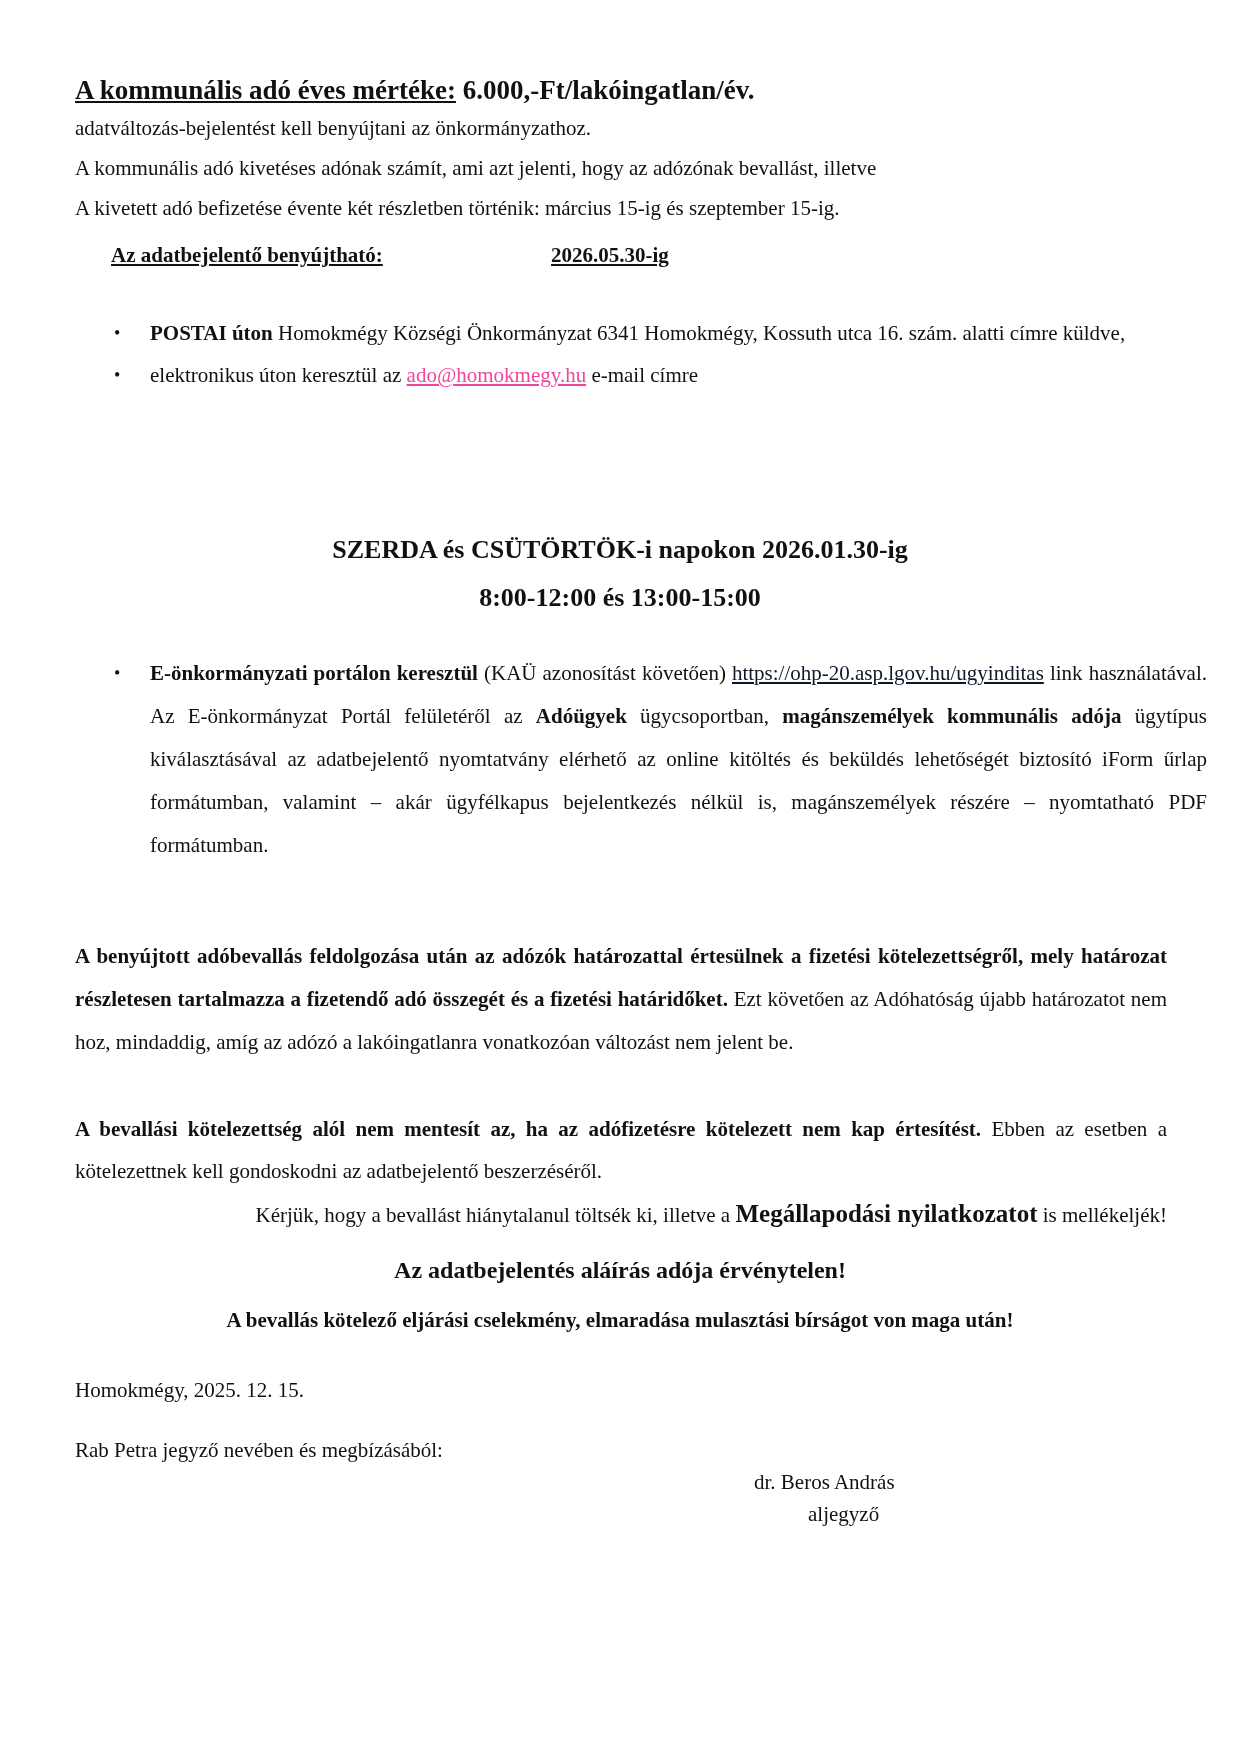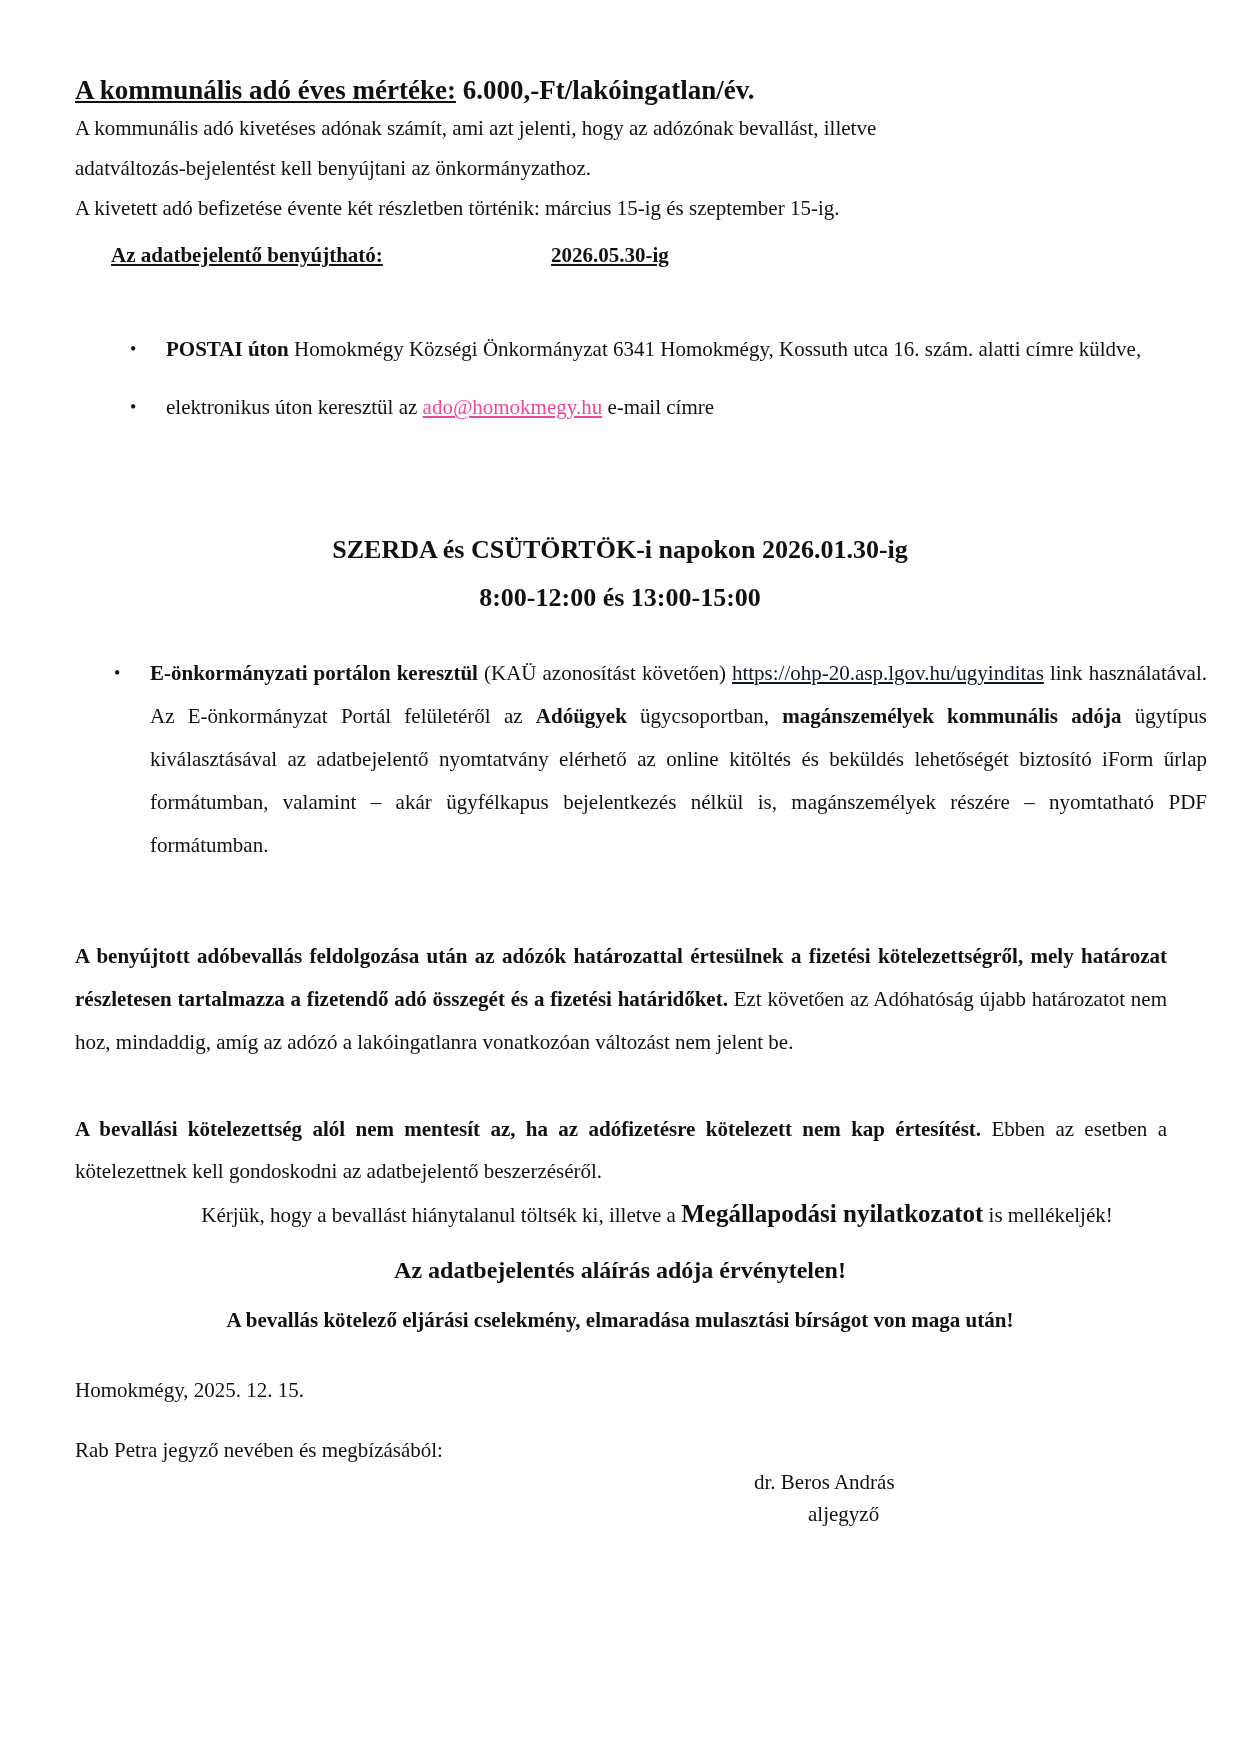--- a/index.html
+++ b/index.html
@@ -9,52 +9,52 @@
   }
   .page { position: absolute; left: 0; top: 0; width: 995px; height: 1753px; }
   .blk { position: absolute; left: 75px; width: 1090px; font-size: 21px; line-height: 42px; }
   .title { position: absolute; left: 75px; top: 72px; font-size: 27px; font-weight: bold; line-height: 36px; }
   .title .u { text-decoration: underline; }
   .intro { top: 108px; line-height: 40px; }
   .deadline { position: absolute; left: 75px; top: 238px; font-size: 21px; font-weight: bold; line-height: 34px; margin-left: 36px; }
   .deadline span { text-decoration: underline; }
   .deadline .dval { position: absolute; left: 440px; white-space: nowrap; }
   ul.methods { position: absolute; left: 110px; top: 312px; width: 1057px; margin: 0; padding: 0 0 0 40px; list-style: none; font-size: 21px; line-height: 42px; text-align: justify; }
-  ul.methods li { position: relative; margin: 16px; }
+  ul.methods li { position: relative; margin: 0; }
   ul.methods li::before { content: "•"; position: absolute; left: -36px; top: 0; font-size: 18px; }
   .link { color: #ec4899; text-decoration: underline; }
   .link2 { color: #0f172a; text-decoration: underline; }
   .center-big { position: absolute; left: 0; width: 1240px; text-align: center; font-weight: bold; font-size: 26px; line-height: 40px; }
   ul.portal { position: absolute; left: 110px; top: 652px; width: 1057px; margin: 0; padding: 0 0 0 40px; list-style: none; font-size: 21px; line-height: 43px; text-align: justify; }
   ul.portal li { position: relative; }
   ul.portal li::before { content: "•"; position: absolute; left: -36px; top: 0; font-size: 18px; }
   .para { position: absolute; left: 75px; width: 1092px; font-size: 21px; line-height: 43px; text-align: justify; }
   .p1 { top: 935px; }
   .p2 { top: 1108px; line-height: 42px; }
-  .p3 { top: 1192px; text-align: center; white-space: nowrap; margin-left: 36px; }
+  .p3 { top: 1192px; text-align: right; white-space: nowrap; }
   .p3 .big { font-size: 25px; font-weight: bold; }
   .warn1 { top: 1250px; font-size: 24px; }
   .warn2 { top: 1300px; font-size: 21px; }
   .date { position: absolute; left: 75px; top: 1378px; font-size: 21px; }
   .onbehalf { position: absolute; left: 75px; top: 1438px; font-size: 21px; }
   .sig-name { position: absolute; left: 754px; top: 1470px; font-size: 21px; }
   .sig-role { position: absolute; left: 808px; top: 1502px; font-size: 21px; }
 </style>
 </head>
 <body>
 
 <div class="page">
 
   <div class="title">
     <span class="u">A kommunális adó éves mértéke:</span><span> 6.000,-Ft/lakóingatlan/év.</span>
   </div>
 
   <div class="blk intro">
+    <div>adatváltozás-bejelentést kell benyújtani az önkormányzathoz.</div>
     <div>A kommunális adó kivetéses adónak számít, ami azt jelenti, hogy az adózónak bevallást, illetve</div>
-    <div>adatváltozás-bejelentést kell benyújtani az önkormányzathoz.</div>
     <div>A kivetett adó befizetése évente két részletben történik: március 15-ig és szeptember 15-ig.</div>
   </div>
 
   <div class="deadline">
     <span>Az adatbejelentő benyújtható:</span>
     <span class="dval">2026.05.30-ig</span>
   </div>
 
   <ul class="methods">
     <li><b>POSTAI úton</b><span> Homokmégy Községi Önkormányzat 6341 Homokmégy, Kossuth utca 16.  szám. alatti címre küldve,</span></li>

